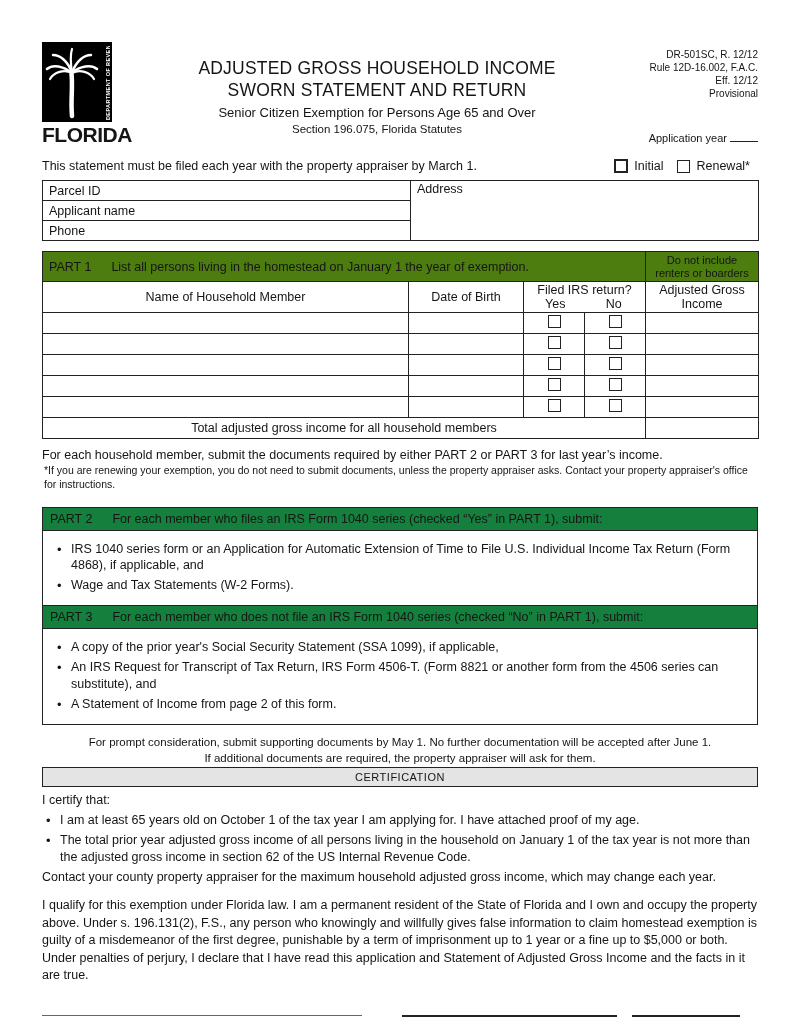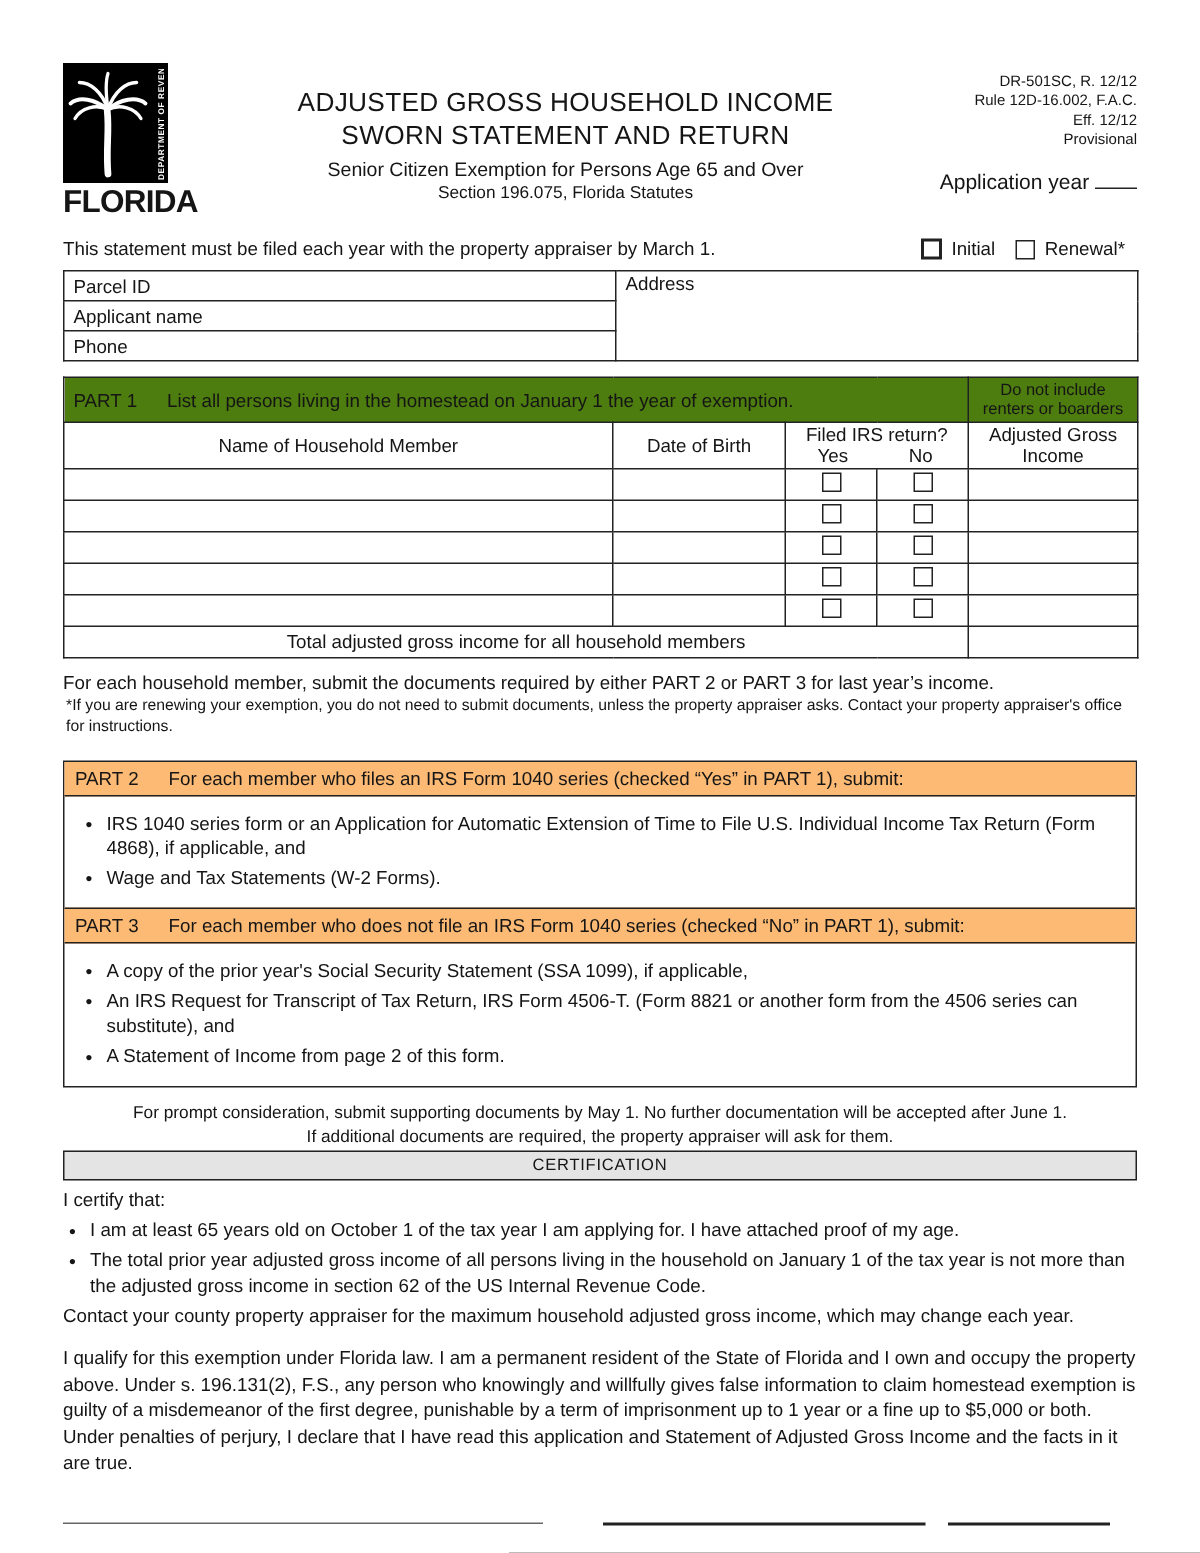--- a/index.html
+++ b/index.html
@@ -19,21 +19,21 @@
     position:absolute; right:1px; top:4px; height:74px; overflow:hidden;
     color:#fff; font-size:5.5px; font-weight:bold; letter-spacing:.4px;
     writing-mode:vertical-rl; transform:rotate(180deg); white-space:nowrap;
   }
   .florida-word { font-size:21px; font-weight:bold; letter-spacing:-.5px; margin-top:1px; }
   .title-block { flex:1; text-align:center; padding-top:16px; }
   .title-line { font-size:17.5px; letter-spacing:.2px; line-height:1.25; }
   .subtitle   { font-size:13px; margin-top:3px; }
   .statute    { font-size:11.5px; margin-top:3px; }
   .meta-block { width:158px; text-align:right; font-size:10px; line-height:1.3; padding-top:6px; }
-  .app-year { font-size:14px; margin-top:12px; white-space:nowrap; }
+  .app-year { font-size:11px; margin-top:30px; white-space:nowrap; }
   .blank-line { display:inline-block; width:28px; border-bottom:1.5px solid #222; height:12px; vertical-align:baseline; }
   
   .statement-row { display:flex; align-items:center; margin-top:12px; }
   .statement-text { flex:1; font-size:12.5px; }
   .cb-group { display:flex; align-items:center; gap:6px; font-size:12.5px; white-space:nowrap; }
   .cbx { display:inline-block; width:13px; height:13px; border:1px solid #222; background:#fff; }
   .cbx.bold { border-width:2px; width:14px; height:14px; }
   .cb-group .lbl { margin-right:8px; }
   
   table { border-collapse:collapse; width:716px; table-layout:fixed; }
@@ -52,21 +52,21 @@
   .irs-yesno span { flex:1; text-align:center; }
   .data-row td { height:21px; }
   .cb-cell { text-align:center; vertical-align:middle; padding:1px; }
   .total-row td { height:21px;margin-left:23px; }
   .total-row .total-lbl { text-align:center; }
   
   .submit-note { font-size:12.5px; margin-top:9px; }
   .footnote { font-size:10.5px; line-height:1.3; margin-top:2px; padding-left:2px; }
   
   .parts-box { border:1px solid #222; margin-top:15px; }
-  .part-bar { background:#fdba74; padding:4px 7px; font-size:12.5px; border-bottom:1px solid #222; }
+  .part-bar { background:#15803d; padding:4px 7px; font-size:12.5px; border-bottom:1px solid #222; }
   .part-bar.mid { border-top:1px solid #222; }
   .part-body { padding:7px 12px 8px 10px; }
   ul.blt { list-style:none; }
   ul.blt li { position:relative; padding-left:18px; font-size:12.5px; line-height:1.35; margin:3px 0; }
   ul.blt li::before { content:"•"; position:absolute; left:4px; font-size:13px; }
   
   .prompt-note { text-align:center; font-size:11.5px; line-height:1.45; margin-top:9px; }
   
   .cert-bar { border:1px solid #222; background:#e4e4e4; text-align:center;
               font-size:11px; letter-spacing:.5px; padding:3px 0; }

